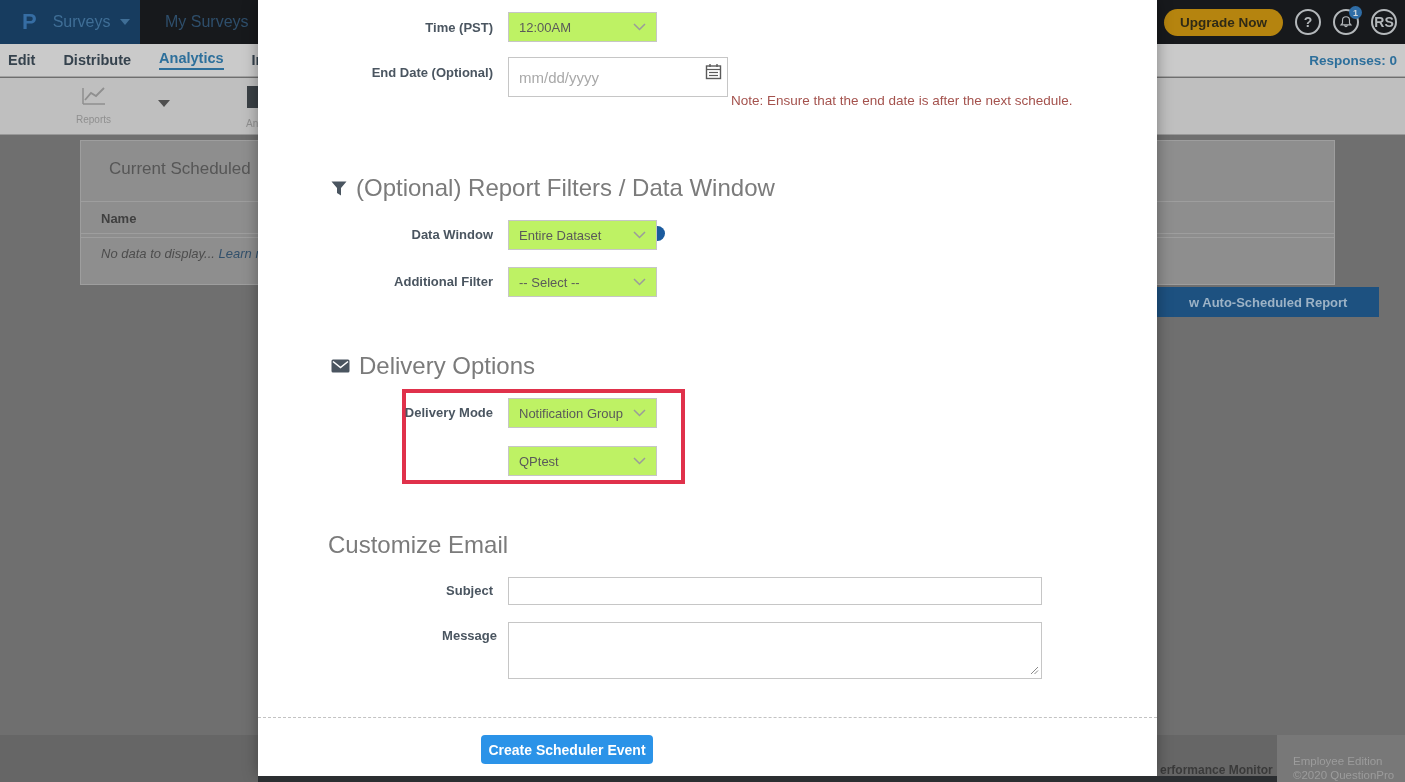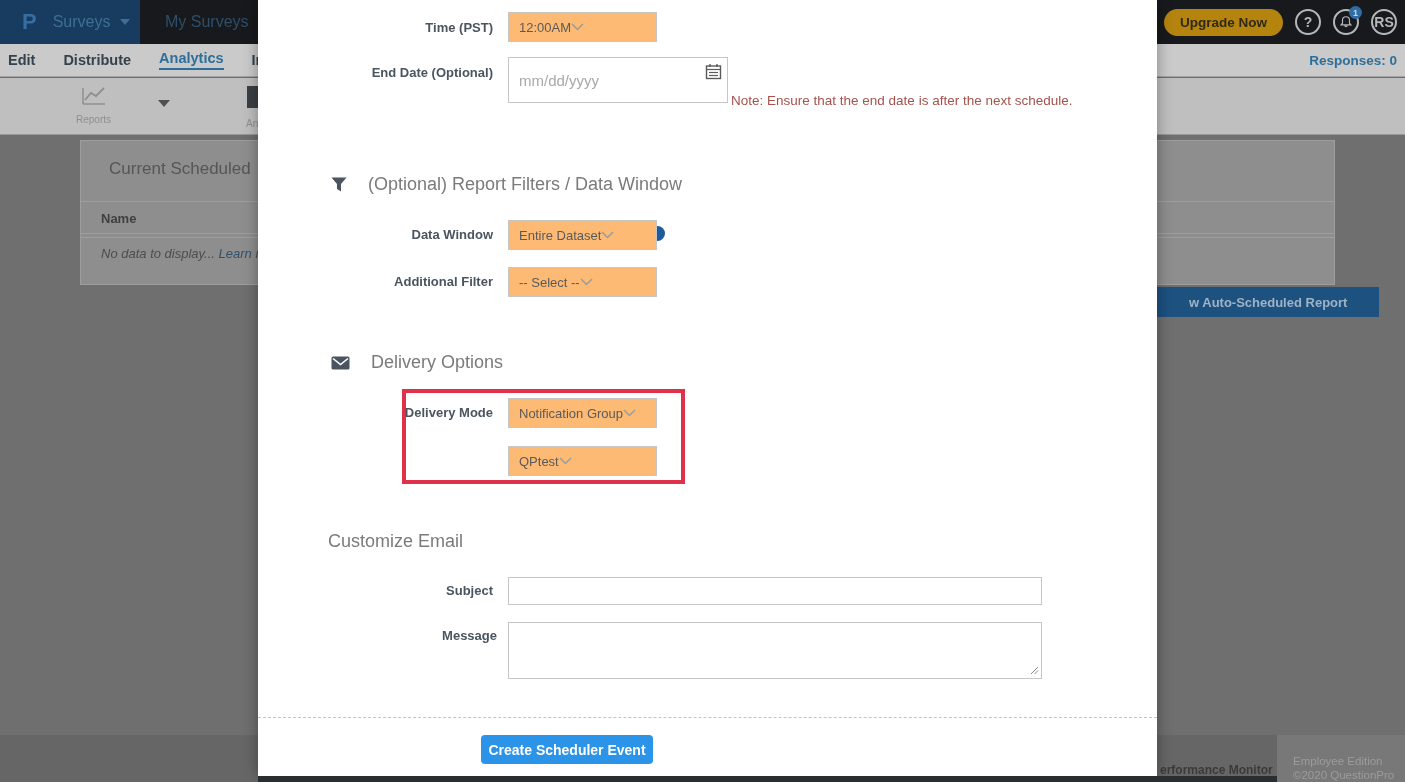--- a/index.html
+++ b/index.html
@@ -46,26 +46,26 @@
   .footer { position:absolute; left:0; top:735px; width:1405px; height:47px; background:#666666; }
   .footer-left-text { position:absolute; left:1160px; top:28px; font-size:12px; font-weight:bold; color:#3a3a3a; }
   .footer-panel { position:absolute; left:1277px; top:0; width:148px; height:47px; background:#787878; }
   .footer-edition { position:absolute; left:16px; top:20px; font-size:11.5px; color:#9c9c9c; }
   .footer-copy { position:absolute; left:16px; top:34px; font-size:11.5px; color:#9c9c9c; }
   .bottom-strip { position:absolute; left:258px; top:776px; width:1019px; height:6px; background:#2b2e31; z-index:20; }
 
   
   .modal { position:absolute; left:258px; top:0; width:899px; height:776px; background:#ffffff; z-index:10; box-shadow:0 0 14px rgba(0,0,0,0.35); }
   .flabel { position:absolute; width:235px; text-align:right; font-size:13px; font-weight:bold; color:#4a5560; }
-  .select { position:absolute; width:149px; height:30px; border:1px solid #c6c6c6; background:#fdba74; display:flex; align-items:center; padding:0 10px; font-size:13px; color:#5a5a5a; }
+  .select { position:absolute; width:149px; height:30px; border:1px solid #c6c6c6; background:#bef264; display:flex; align-items:center; justify-content:space-between; padding:0 10px; font-size:13px; color:#5a5a5a; }
   .chev { flex:0 0 auto; }
-  .input { position:absolute; height:46px; border:1px solid #c6c6c6; background:#fff; font-size:15px; color:#555; padding:0 10px; font-family:inherit; }
+  .input { position:absolute; height:40px; border:1px solid #c6c6c6; background:#fff; font-size:15px; color:#555; padding:0 10px; font-family:inherit; }
   .input::placeholder { color:#a9a9a9; }
   .note { position:absolute; left:473px; top:93px; font-size:13.5px; color:#a4524d; }
-  .sec-title { position:absolute; font-size:18px; color:#7b7b7b; display:flex; align-items:center; gap:21px; }
+  .sec-title { position:absolute; font-size:24px; color:#7b7b7b; display:flex; align-items:center; gap:9px; }
   .red-box { position:absolute; left:144px; top:389px; width:283px; height:95px; border:4px solid #e0314b; }
   .blue-dot { position:absolute; left:392px; top:226px; width:15px; height:15px; background:#1b5b9e; border-radius:50%; z-index:1; }
   .sel-z { z-index:2; }
   .dashed { position:absolute; left:0; top:717px; width:899px; border-top:1px dashed #c3c3c3; }
   .submit { position:absolute; left:223px; top:735px; width:172px; height:29px; background:#2b93e8; border:none; border-radius:4px; color:#fff; font-size:14px; font-weight:bold; font-family:inherit; }
   .txtarea { position:absolute; left:250px; top:622px; width:534px; height:57px; border:1px solid #c6c6c6; resize:none; font-family:inherit; }
   .grip { position:absolute; left:772px; top:666px; }
 </style>
 </head>
 <body>

